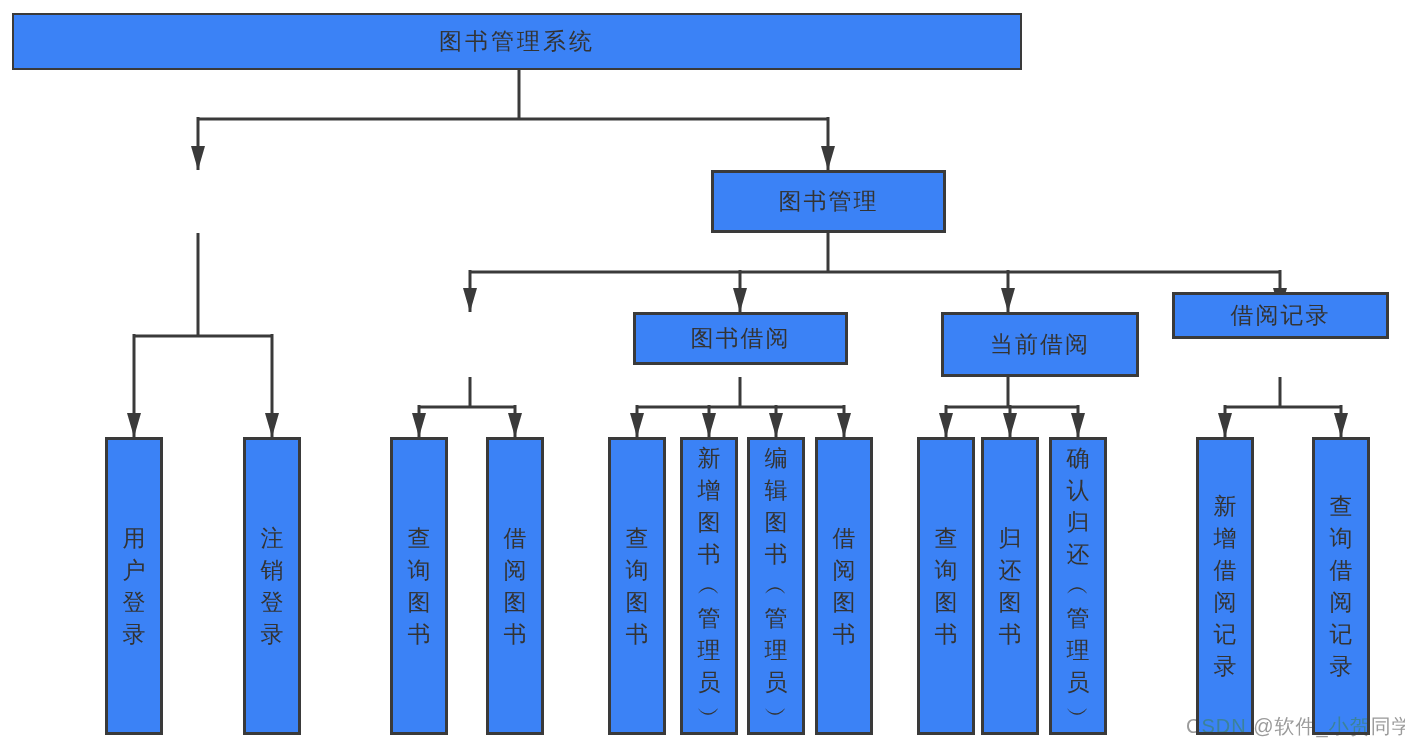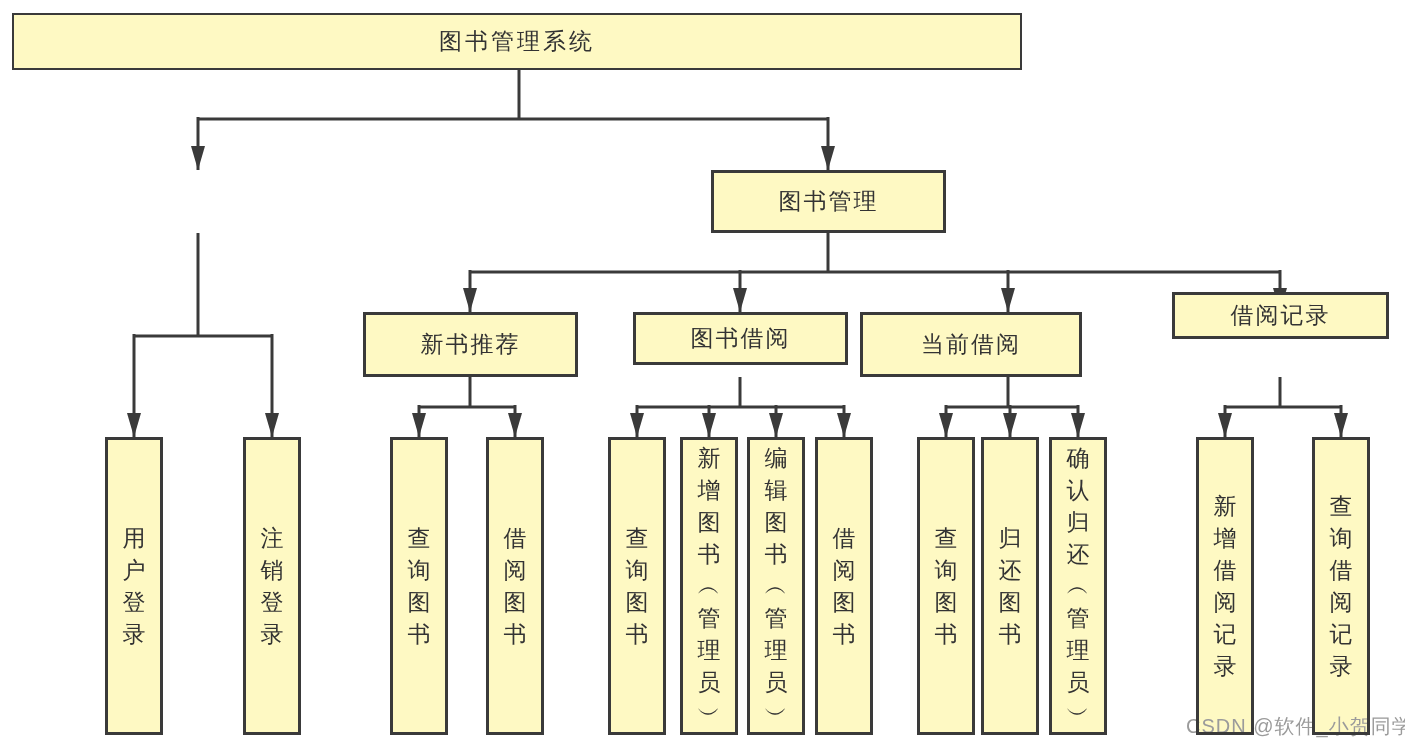--- a/index.html
+++ b/index.html
@@ -12,21 +12,21 @@
     background:var(--background,#ffffff);
     overflow:hidden;
   }
 
   .wires { position:absolute; left:0; top:0; width:1405px; height:747px; }
   .wire  { stroke:var(--line,#3a3a3a); stroke-width:3; fill:none; }
   .arrowhead { fill:var(--line,#3a3a3a); }
 
   .node {
     position:absolute;
-    background:#fef9c3;
+    background:#3b82f6;
     border:3px solid var(--line,#3a3a3a);
     color:var(--text,#333333);
     display:flex; align-items:center; justify-content:center;
     font-size:23px; letter-spacing:2px;
     z-index:2;
   }
   .root-node { border-width:2px; letter-spacing:3px; }
 
   .leaf {
     top:437px; width:58px; height:298px;
@@ -96,23 +96,22 @@
     <path class="wire" d="M1280,377 L1280,407"></path>
     <path class="wire" d="M1225,407 L1341,407"></path>
     <path class="wire" d="M1225,405 L1225,437" marker-end="url(#arr)"></path>
     <path class="wire" d="M1341,405 L1341,437" marker-end="url(#arr)"></path>
   </svg>
 
   <div class="node root-node" style="left:12px; top:13px; width:1010px; height:57px;">图书管理系统</div>
 
   <div class="node" style="left:711px; top:170px; width:235px; height:63px;">图书管理</div>
 
-  <div class="node" style="left:363px; top:312px; width:215px; height:65px;">新书推荐</div>
   <div class="node" style="left:633px; top:312px; width:215px; height:53px;">图书借阅</div>
-  <div class="node" style="left:860px; top:312px; width:222px; height:65px;">当前借阅</div>
+  <div class="node" style="left:941px; top:312px; width:198px; height:65px;">当前借阅</div>
   <div class="node" style="left:1172px; top:292px; width:217px; height:47px;">借阅记录</div>
 
   <div class="node leaf" style="left:105px;">
       <div class="vchar">用</div>
       <div class="vchar">户</div>
       <div class="vchar">登</div>
       <div class="vchar">录</div>
     </div>
   <div class="node leaf" style="left:243px;">
       <div class="vchar">注</div>

